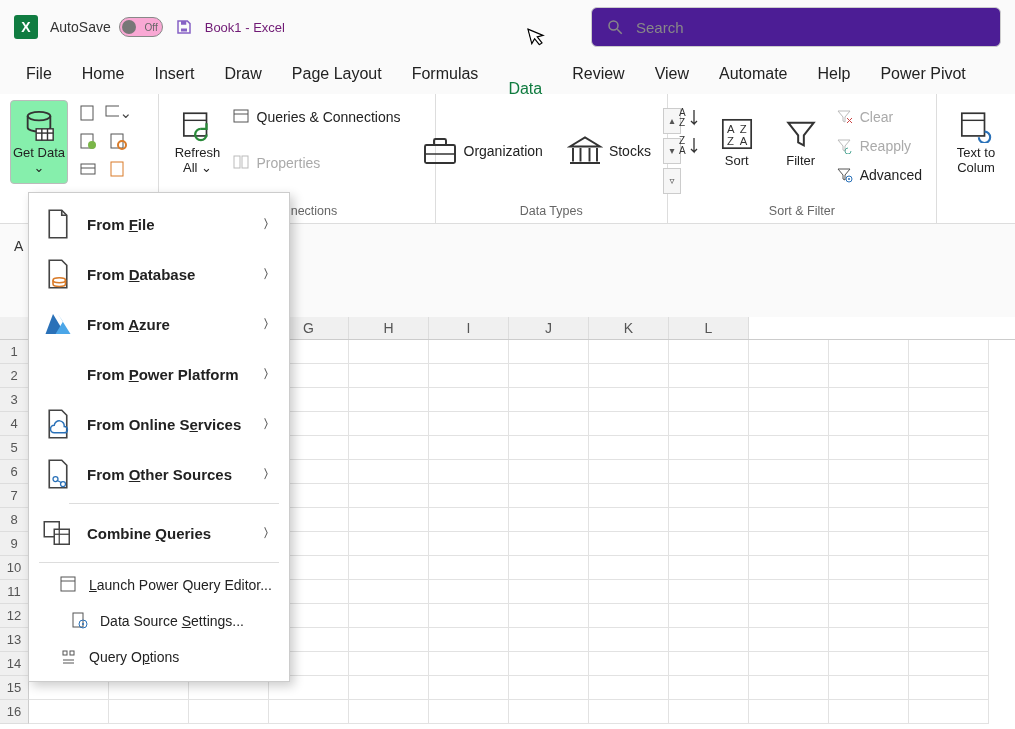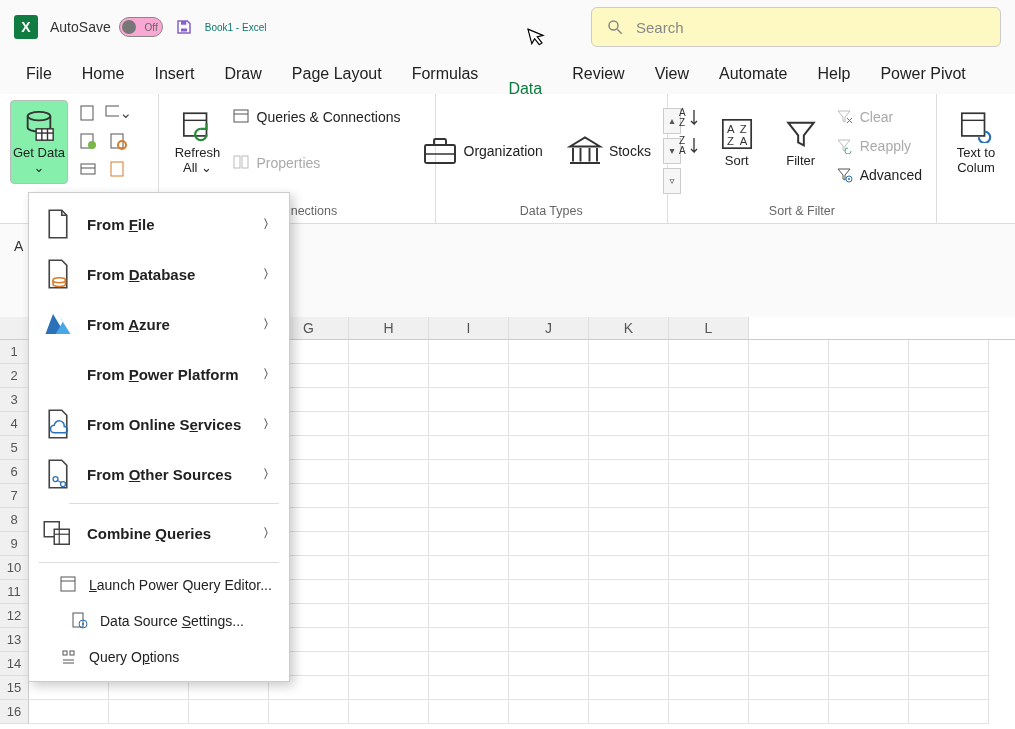--- a/index.html
+++ b/index.html
@@ -6,22 +6,22 @@
   body { background: #fafafa; width: 1015px; height: 729px; overflow: hidden; position: relative; }
 
   
   .titlebar { height: 54px; display: flex; align-items: center; padding: 0 14px; gap: 12px; }
   .app-icon { width: 24px; height: 24px; background: #107c41; border-radius: 3px; display:flex; align-items:center; justify-content:center; color:#fff; font-weight:bold; font-size:14px; }
   .autosave { display: flex; align-items: center; gap: 8px; font-size: 14px; color: #333; }
   .toggle { width: 44px; height: 20px; border: 1px solid #888; border-radius: 10px; display:flex; align-items:center; padding: 0 4px; font-size: 10px; color:#666; background:#f9a8d4; position:relative;}
   .toggle::before { content:""; width:14px; height:14px; border-radius:50%; background:#777; position:absolute; left:2px;}
   .toggle-label { margin-left:auto; }
   .save-icon { color:#8661c5; font-size:18px; }
-  .doc-title { font-size:10px; color:#0f766e; }
-  .search { margin-left: auto; width: 410px; height: 40px; border:1px solid #ccc; border-radius:6px; background:#fef9c3; display:flex; align-items:center; padding:0 14px; gap:12px; color:#888; font-size:15px;}
+  .doc-title { font-size:13px; color:#701a75; }
+  .search { margin-left: auto; width: 410px; height: 40px; border:1px solid #ccc; border-radius:6px; background:#4c1d95; display:flex; align-items:center; padding:0 14px; gap:12px; color:#888; font-size:15px;}
 
   
   .tabs { height: 40px; display:flex; align-items:center; gap:26px; padding: 0 24px; font-size:16px; color:#222;}
   .tab { cursor:pointer; padding: 6px 2px; }
   .tab.active { color:#0f7b3f; border-bottom:3px solid #0ea5e9; font-weight:400;margin-top:32px; }
 
   
   .ribbon { background:#fff; border-bottom:1px solid #ddd; display:flex; height:130px; position:relative;}
   .rgroup { border-right:1px solid #ddd; padding:6px 10px 2px 10px; display:flex; flex-direction:column; }
   .rgroup-body { flex:1; display:flex; align-items:flex-start; gap:6px; }

